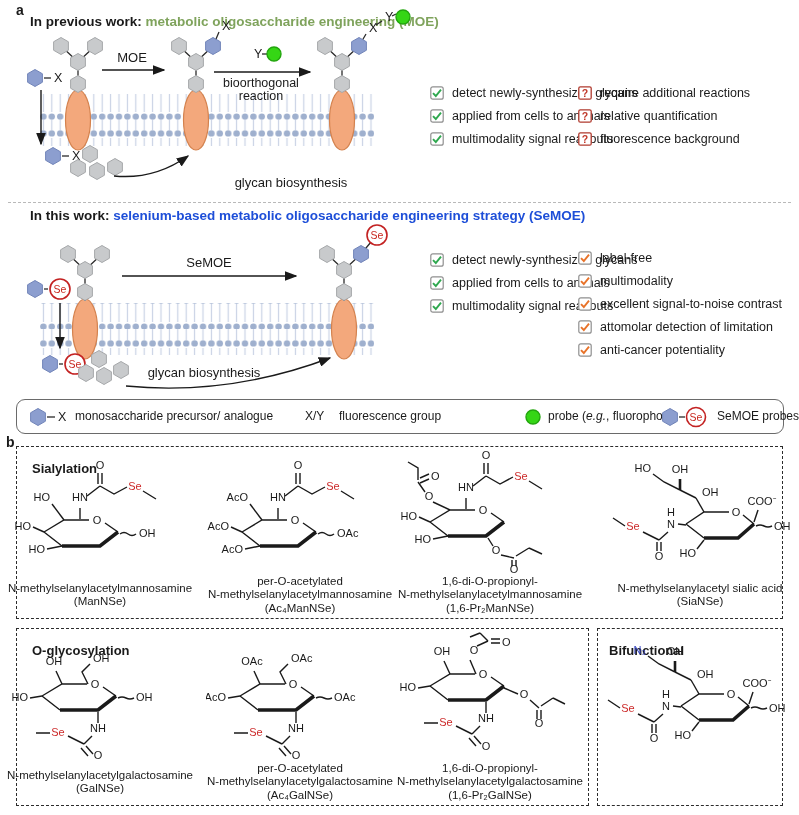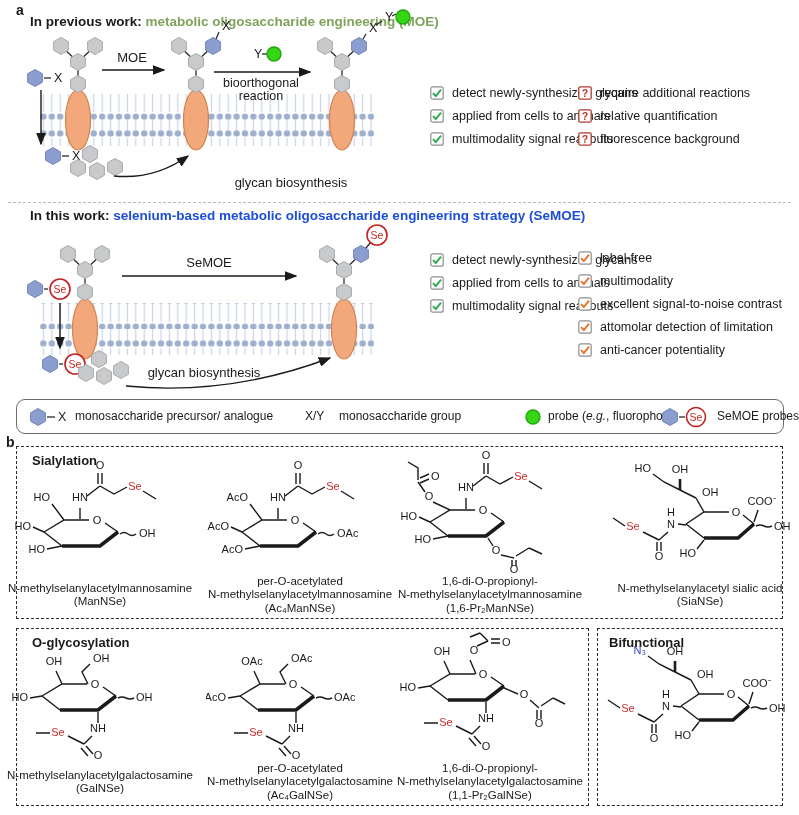--- a/index.html
+++ b/index.html
@@ -11,21 +11,21 @@
   .hdr .green{color:#7fa35c;}
   .hdr .orange{color:#1d4ed8;}
   .sep{border-top:1.6px dashed #b9b9b9;}
   .checklist{display:flex;flex-direction:column;}
   .checklist .row{display:flex;align-items:center;height:23px;}
   .checklist .row svg{flex:0 0 auto;margin-right:8px;}
   .checklist .row span{font-size:12.5px;white-space:nowrap;}
   .legendbox{border:1.5px solid #6a6a6a;border-radius:9px;background:#fff;}
   .legendbox span{font-size:12px;white-space:nowrap;}
   .dashbox{border:1.6px dashed #2c2c2c;background:#fff;}
-  .sectitle{font-size:13px;font-weight:bold;white-space:nowrap;}
+  .sectitle{font-size:13px;font-weight:bold;white-space:nowrap;margin-top:8px;}
   .molname{display:flex;flex-direction:column;justify-content:center;align-items:center;
            text-align:center;font-size:11.5px;line-height:13.4px;white-space:nowrap;}
   svg text{font-family:"Liberation Sans",sans-serif;}
   .hexg{fill:#c8cacc;stroke:#a6a8aa;stroke-width:1;}
   .hexb{fill:#8c9ecf;stroke:#7285b9;stroke-width:1;}
   .conn{stroke:#2b2b2b;stroke-width:1.3;fill:none;}
   .protein{fill:#f3a87c;stroke:#d4824e;stroke-width:1.2;}
   .arrowline{stroke:#1a1a1a;stroke-width:1.4;fill:none;}
   .dtext{font-size:12.5px;fill:#1a1a1a;}
   .dtextb{font-size:13px;fill:#1a1a1a;}
@@ -301,21 +301,21 @@
 
   <div class="abs legendbox" style="left:16px;top:399px;width:766px;height:33px">
     <svg class="abs" style="left:12px;top:7px" width="40" height="20" viewBox="0 0 40 20">
       <use href="#hex" class="hexb" x="9" y="10"></use>
         <line class="conn" x1="18" y1="10" x2="26" y2="10"></line>
       <text class="dtext" x="29" y="14">X</text>
     </svg>
     <span class="abs" style="left:58px;top:9px">monosaccharide precursor/ analogue</span>
 
     <span class="abs" style="left:288px;top:9px">X/Y</span>
-    <span class="abs" style="left:322px;top:9px">monosaccharide group</span>
+    <span class="abs" style="left:322px;top:9px">fluorescence group</span>
 
     <svg class="abs" style="left:508px;top:9px" width="16" height="16" viewBox="0 0 16 16">
       <circle class="probe" cx="8" cy="8" r="7"></circle>
     </svg>
     <span class="abs" style="left:531px;top:9px"><span>probe (</span><i>e.g.</i><span>, fluorophore)</span></span>
 
     <svg class="abs" style="left:644px;top:4px" width="50" height="26" viewBox="0 0 50 26">
       <use href="#hex" class="hexb" x="9" y="13"></use>
         <line class="conn" x1="18" y1="13" x2="24" y2="13"></line>
       <circle class="secirc" cx="35" cy="13" r="9.5"></circle>
@@ -534,16 +534,16 @@
     <div>(GalNSe)</div>
   </div>
   <div class="abs molname" style="left:202px;top:762px;width:196px;height:40px">
     <div>per-O-acetylated</div>
     <div>N-methylselanylacetylgalactosamine</div>
     <div>(Ac₄GalNSe)</div>
   </div>
   <div class="abs molname" style="left:392px;top:762px;width:196px;height:40px">
     <div>1,6-di-O-propionyl-</div>
     <div>N-methylselanylacetylgalactosamine</div>
-    <div>(1,1-Pr₂GalNSe)</div>
+    <div>(1,6-Pr₂GalNSe)</div>
   </div>
 
 </div>
 
 </body></html>

